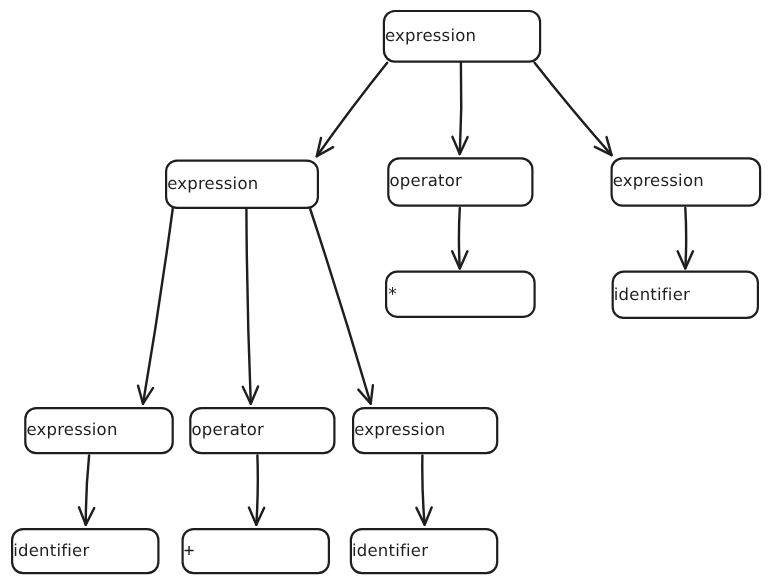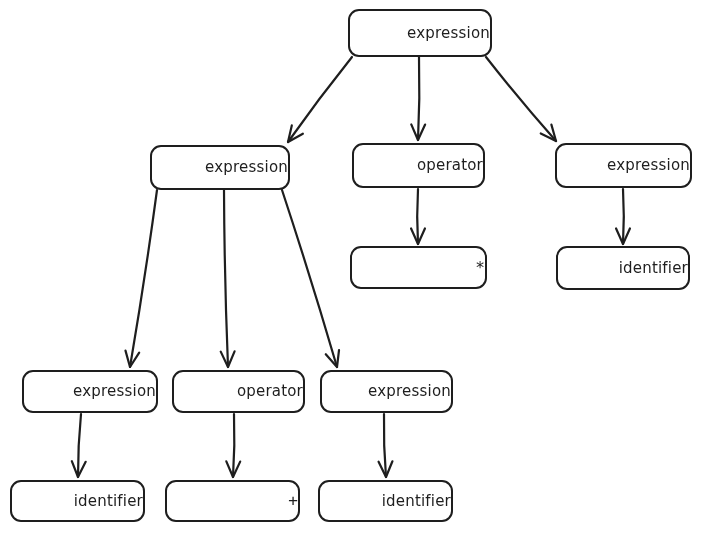--- a/index.html
+++ b/index.html
@@ -29,21 +29,21 @@
     pointer-events: none;
   }
   .node {
     position: absolute;
     box-sizing: border-box;
     background: #ffffff;
     border: 2.2px solid #1e1e1e;
     border-radius: 11px;
     display: flex;
     align-items: center;
-    justify-content: flex-end;
+    justify-content: flex-start;
     color: #1e1e1e;
     font-family: "DejaVu Sans", sans-serif;
     font-size: 15px;
     letter-spacing: 0.2px;
     line-height: 1;
     white-space: nowrap;
   }
   .node .node-label {
     display: block;
     transform: translateY(-0.5px);

